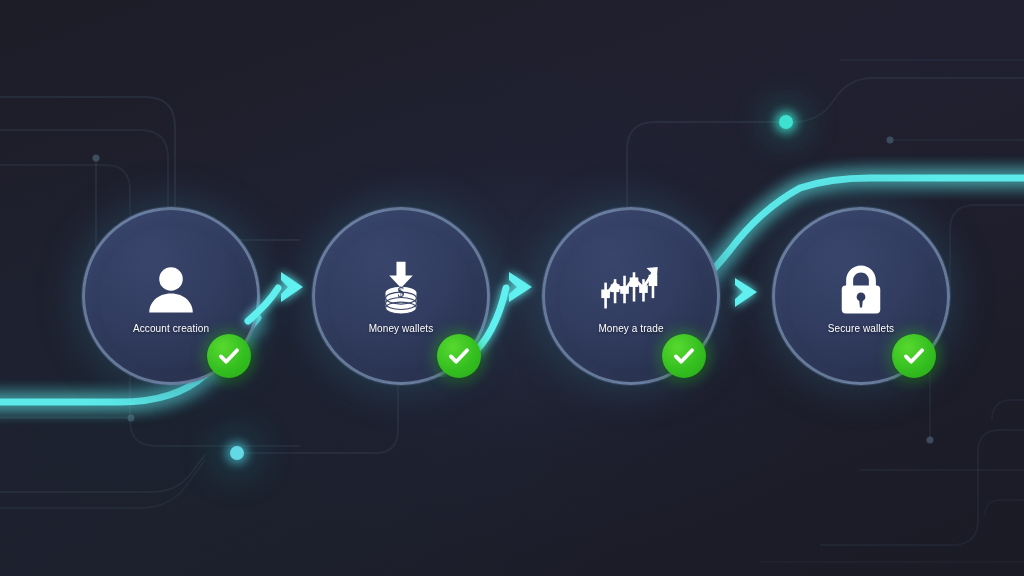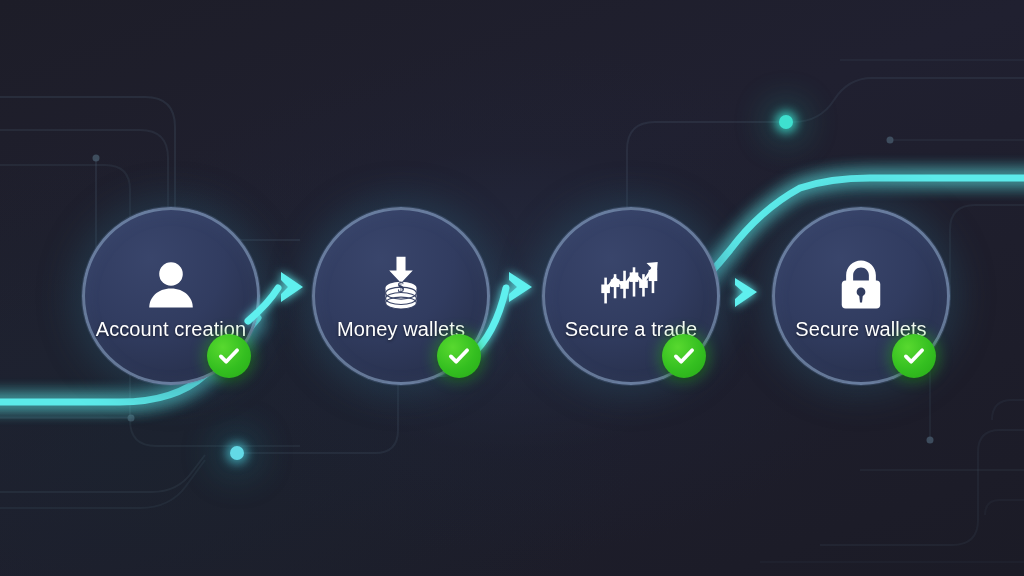--- a/index.html
+++ b/index.html
@@ -59,21 +59,21 @@
     width: 62px;
     height: 62px;
     display: flex;
     align-items: center;
     justify-content: center;
     margin-bottom: 4px;
   }
   .step-icon svg { display: block; }
   .step-label {
     color: #ffffff;
-    font-size: 20px;
+    font-size: 10px;
     line-height: 1;
     letter-spacing: 0.1px;
     white-space: nowrap;
     text-shadow: 0 1px 3px rgba(0,0,0,0.55);
   }
 
   #step-0 { left: 82px;  top: 207px; }
   #step-1 { left: 312px; top: 207px; }
   #step-2 { left: 542px; top: 207px; }
   #step-3 { left: 772px; top: 207px; }
@@ -234,21 +234,21 @@
               <rect x="34.5" y="16" width="10" height="11"></rect>
             <rect x="49" y="18" width="3" height="26"></rect>
               <rect x="45.5" y="25" width="10" height="9"></rect>
             <rect x="60" y="8" width="3" height="32"></rect>
               <rect x="56.5" y="13" width="10" height="13"></rect>
           </g>
           <path d="M 6 38 L 17 23 L 28 32 L 39 17 L 50 28 L 64 7" fill="none" stroke="#ffffff" stroke-width="3.4" stroke-linejoin="round" stroke-linecap="round"></path>
           <path d="M 54 5 L 67 4 L 66 17 Z" fill="#ffffff"></path>
         </svg>
       </div>
-      <div class="step-label">Secure a trade</div>
+      <div class="step-label">Money a trade</div>
     </div>
 
     <div class="step" id="step-3">
       <div class="step-icon">
         <svg viewBox="0 0 64 64" width="56" height="56" aria-hidden="true">
           <path d="M 32 5 C 22.6 5 15 12.6 15 22 L 15 30 L 23 30 L 23 22 C 23 17 27 13 32 13 C 37 13 41 17 41 22 L 41 30 L 49 30 L 49 22 C 49 12.6 41.4 5 32 5 Z" fill="#ffffff"></path>
           <rect x="10" y="28" width="44" height="32" rx="4.5" fill="#ffffff"></rect>
           <circle cx="32" cy="41" r="5" fill="#313c60"></circle>
           <path d="M 29.6 42 L 34.4 42 L 33.2 53 L 30.8 53 Z" fill="#313c60"></path>
         </svg>

